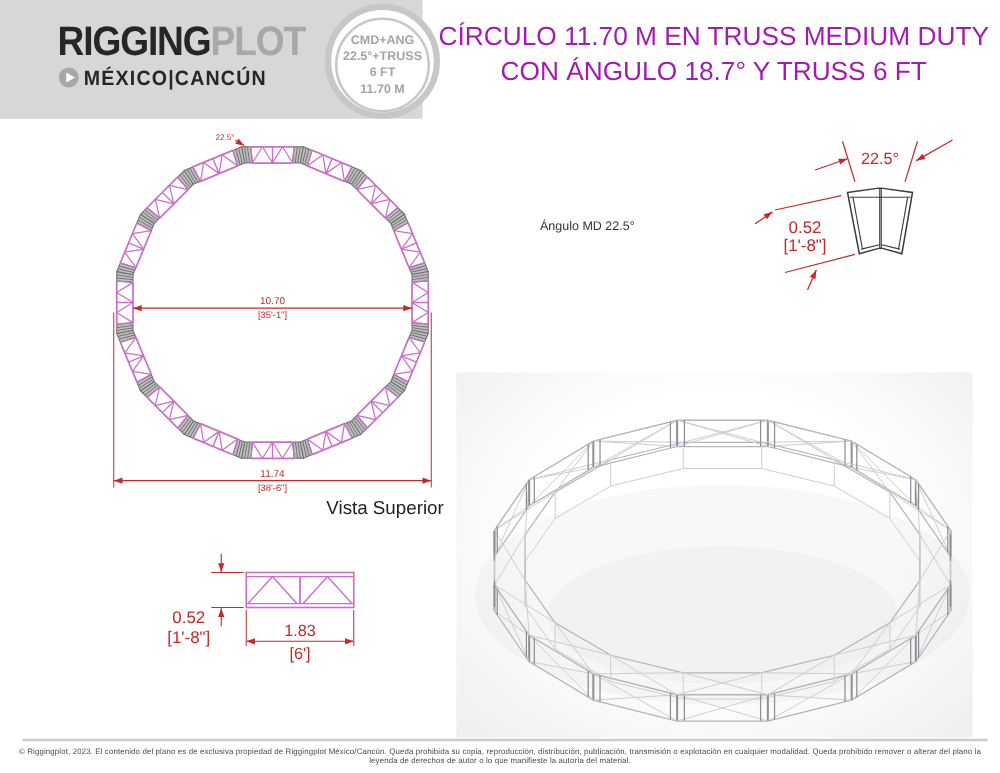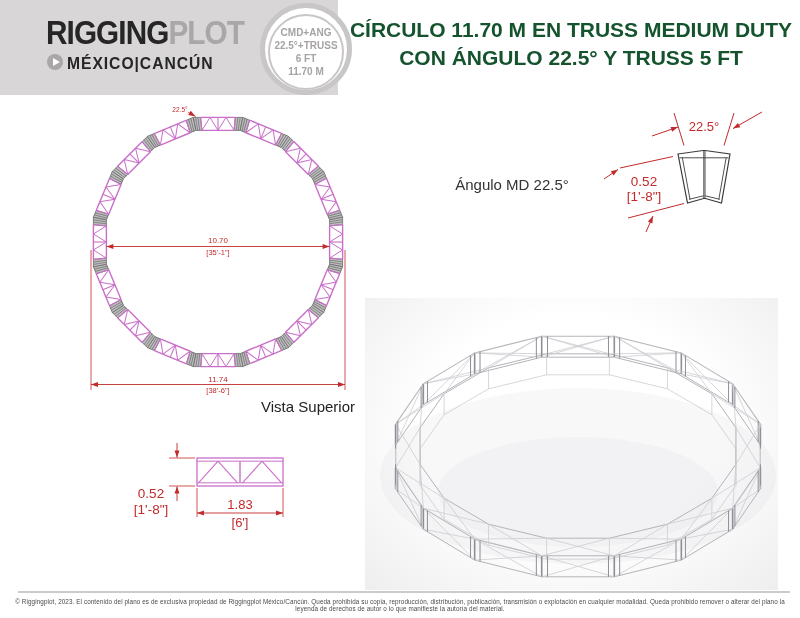--- a/index.html
+++ b/index.html
@@ -15,25 +15,25 @@
   .play-circle{width:16px;height:16px;border-radius:50%;background:#a9a7a8;position:relative;}
   .play-circle::after{content:"";position:absolute;left:6px;top:4px;border-left:7px solid #ffffff;
              border-top:4px solid transparent;border-bottom:4px solid transparent;}
   .logo-sub-text{font-size:16.5px;font-weight:800;letter-spacing:1px;color:#262626;
              transform:scaleX(.95);transform-origin:left;white-space:nowrap;}
   .badge{left:260px;top:3px;width:82px;height:82px;border-radius:50%;border:5px solid #c8c6c7;
          background:#fff;display:flex;align-items:flex-end;justify-content:center;}
   .badge-inner{width:72px;height:72px;border-radius:50%;border:2px solid #c8c6c7;
          display:flex;flex-direction:column;align-items:center;justify-content:center;
          font-size:10px;line-height:1.3;font-weight:600;color:#a5a3a4;text-align:center;}
-  .title-block{left:348px;top:16px;width:446px;text-align:center;color:#14532d;
-         font-size:21px;font-weight:700;line-height:1.35;}
+  .title-block{left:348px;top:16px;width:446px;text-align:center;color:#a21caf;
+         font-size:21px;font-weight:400;line-height:1.35;}
   
   .caption{font-size:15px;color:#222;text-align:right;}
-  .angle-label{left:432px;top:176px;width:160px;font-size:15px;color:#333;text-align:center;}
+  .angle-label{left:432px;top:176px;width:160px;font-size:10px;color:#333;}
   
   svg text{font-family:"Liberation Sans",sans-serif;}
   
   .render-bg{left:365px;top:298px;width:413px;height:292px;
      background:radial-gradient(ellipse at 50% 45%, #ffffff 50%, #eeeeef 100%);}
   
   .divider{left:18px;top:591px;width:772px;height:2px;background:#cbcbcb;}
   .footer-text{left:5px;top:598px;width:790px;text-align:center;font-size:6.3px;
      color:#4a4a4a;letter-spacing:.1px;}
 </style>
@@ -54,21 +54,21 @@
     <div class="badge-inner">
       <span>CMD+ANG</span>
       <span>22.5°+TRUSS</span>
       <span>6 FT</span>
       <span>11.70 M</span>
     </div>
   </div>
 
   <div class="abs title-block">
     <div>CÍRCULO 11.70 M EN TRUSS MEDIUM DUTY</div>
-    <div>CON ÁNGULO 22.5° Y TRUSS 5 FT</div>
+    <div>CON ÁNGULO 18.7° Y TRUSS 6 FT</div>
   </div>
 
   <svg id="tv" class="abs" style="left:85px;top:100px;" width="270" height="300" viewBox="0 0 270 300">
       <g>
         <defs>
           <g id="tvseg">
             <polygon points="108.2,17.4 115.6,17.4 116.9,30.4 110.8,30.4" fill="#bdbdbd" stroke="#6e6e6e" stroke-width="0.8"></polygon>
             <polygon points="150.2,17.4 157.8,17.4 155.2,30.4 149.1,30.4" fill="#bdbdbd" stroke="#6e6e6e" stroke-width="0.8"></polygon>
             <line x1="110.6" y1="17.4" x2="112.7" y2="30.4" stroke="#6e6e6e" stroke-width="0.7"></line>
             <line x1="112.9" y1="17.4" x2="114.7" y2="30.4" stroke="#6e6e6e" stroke-width="0.7"></line>

